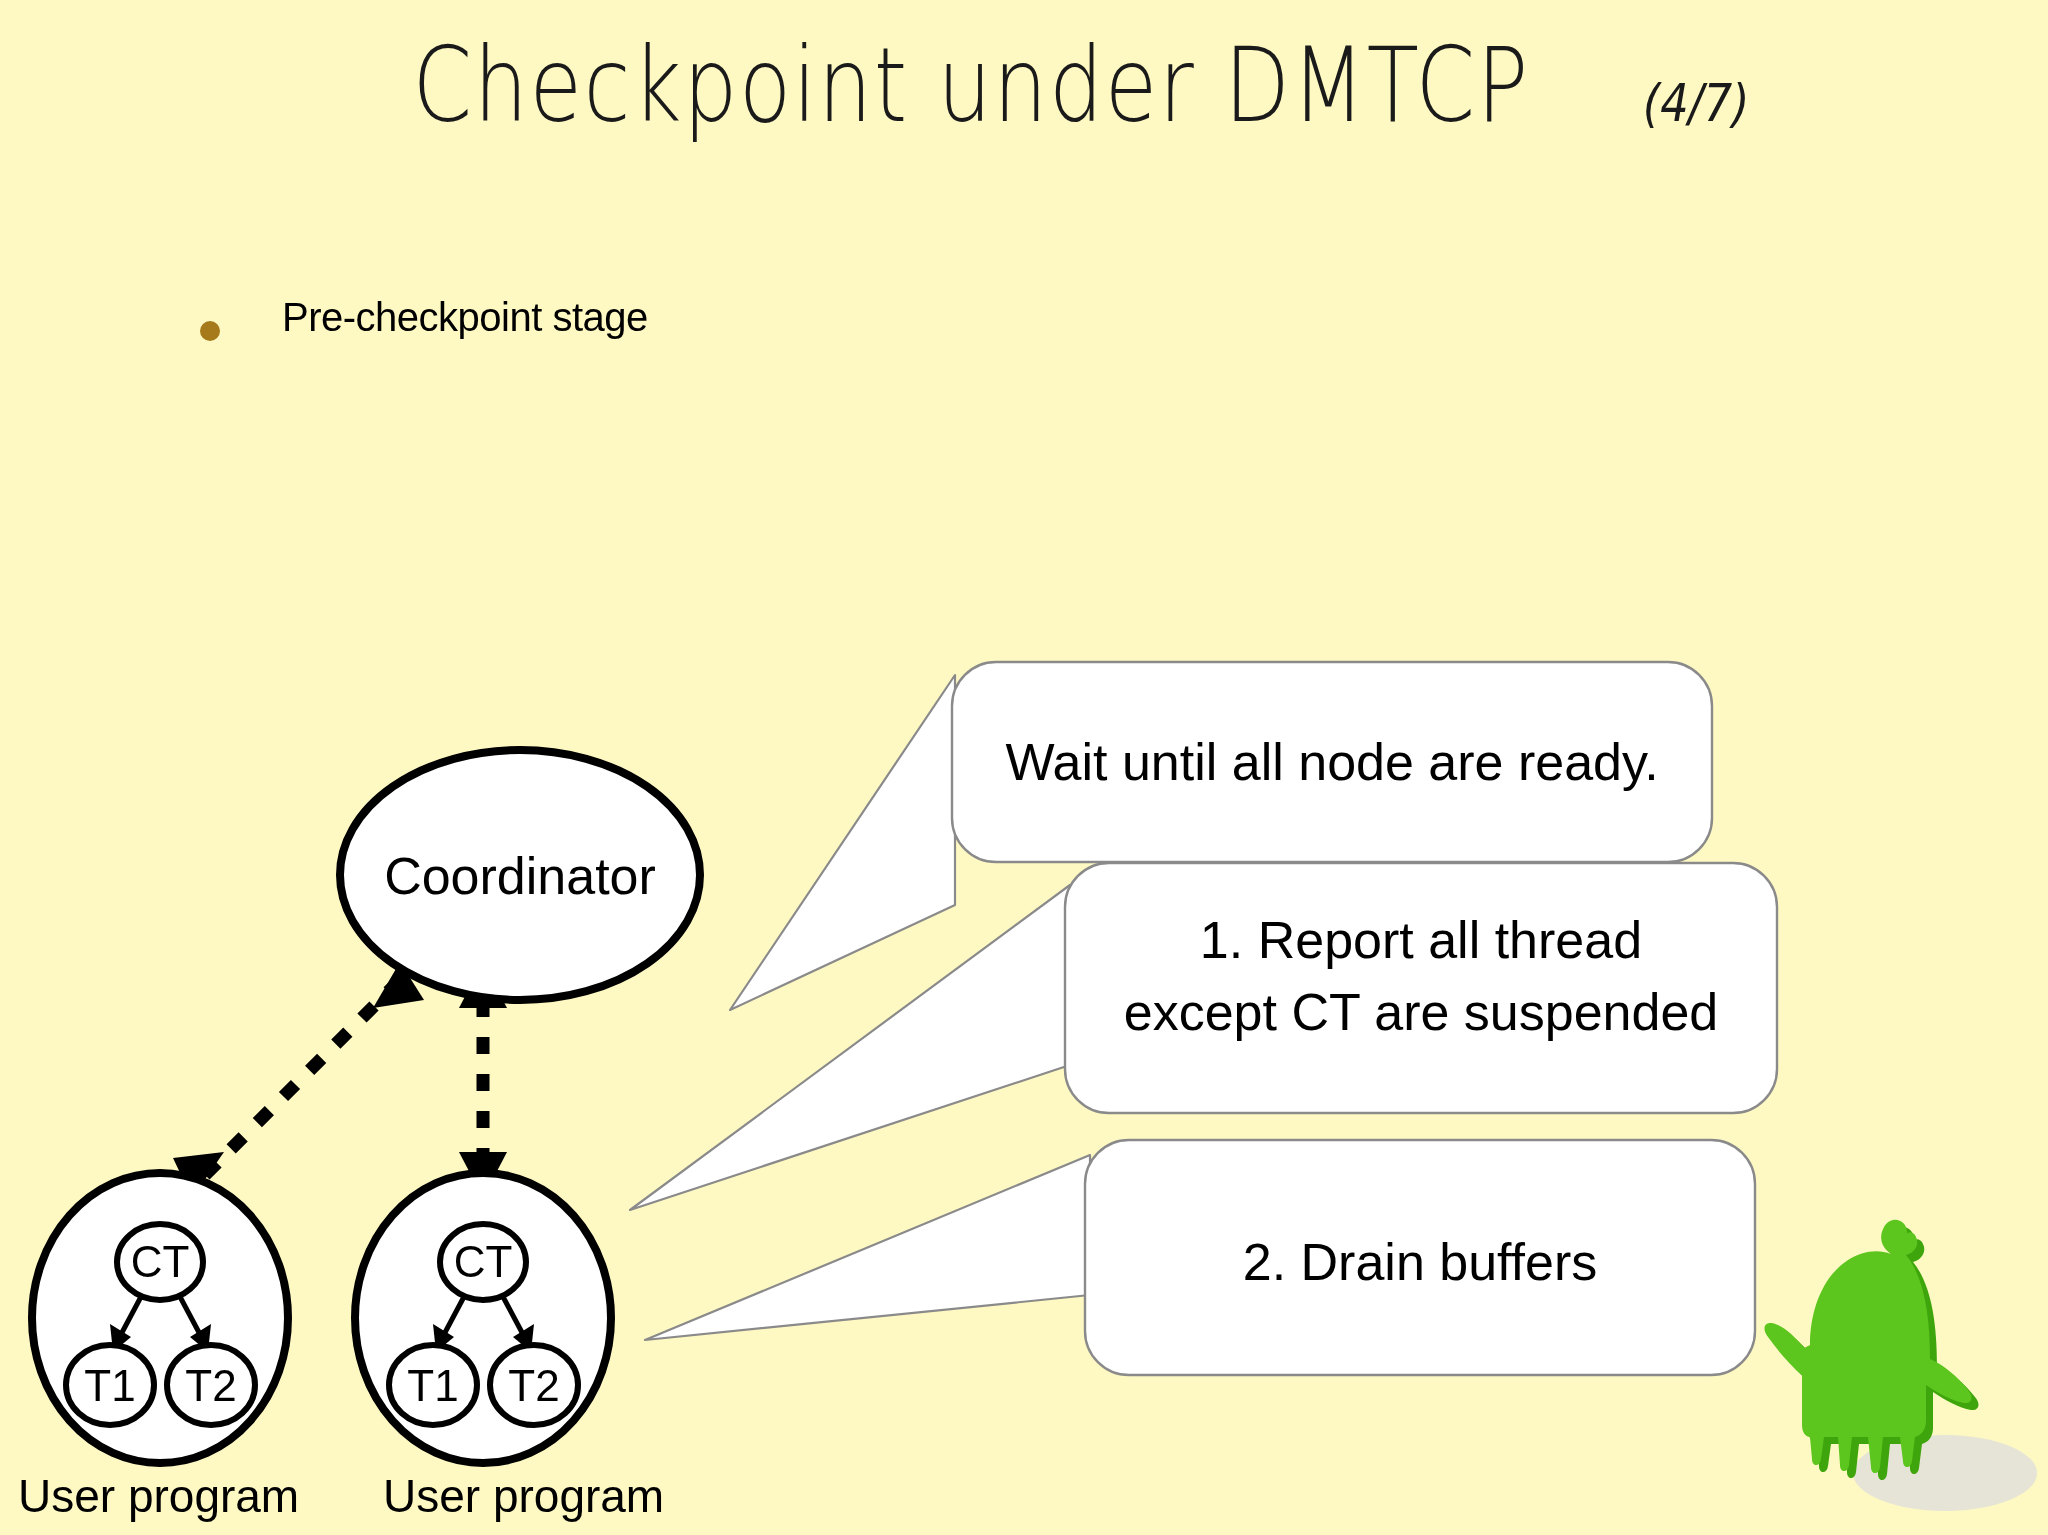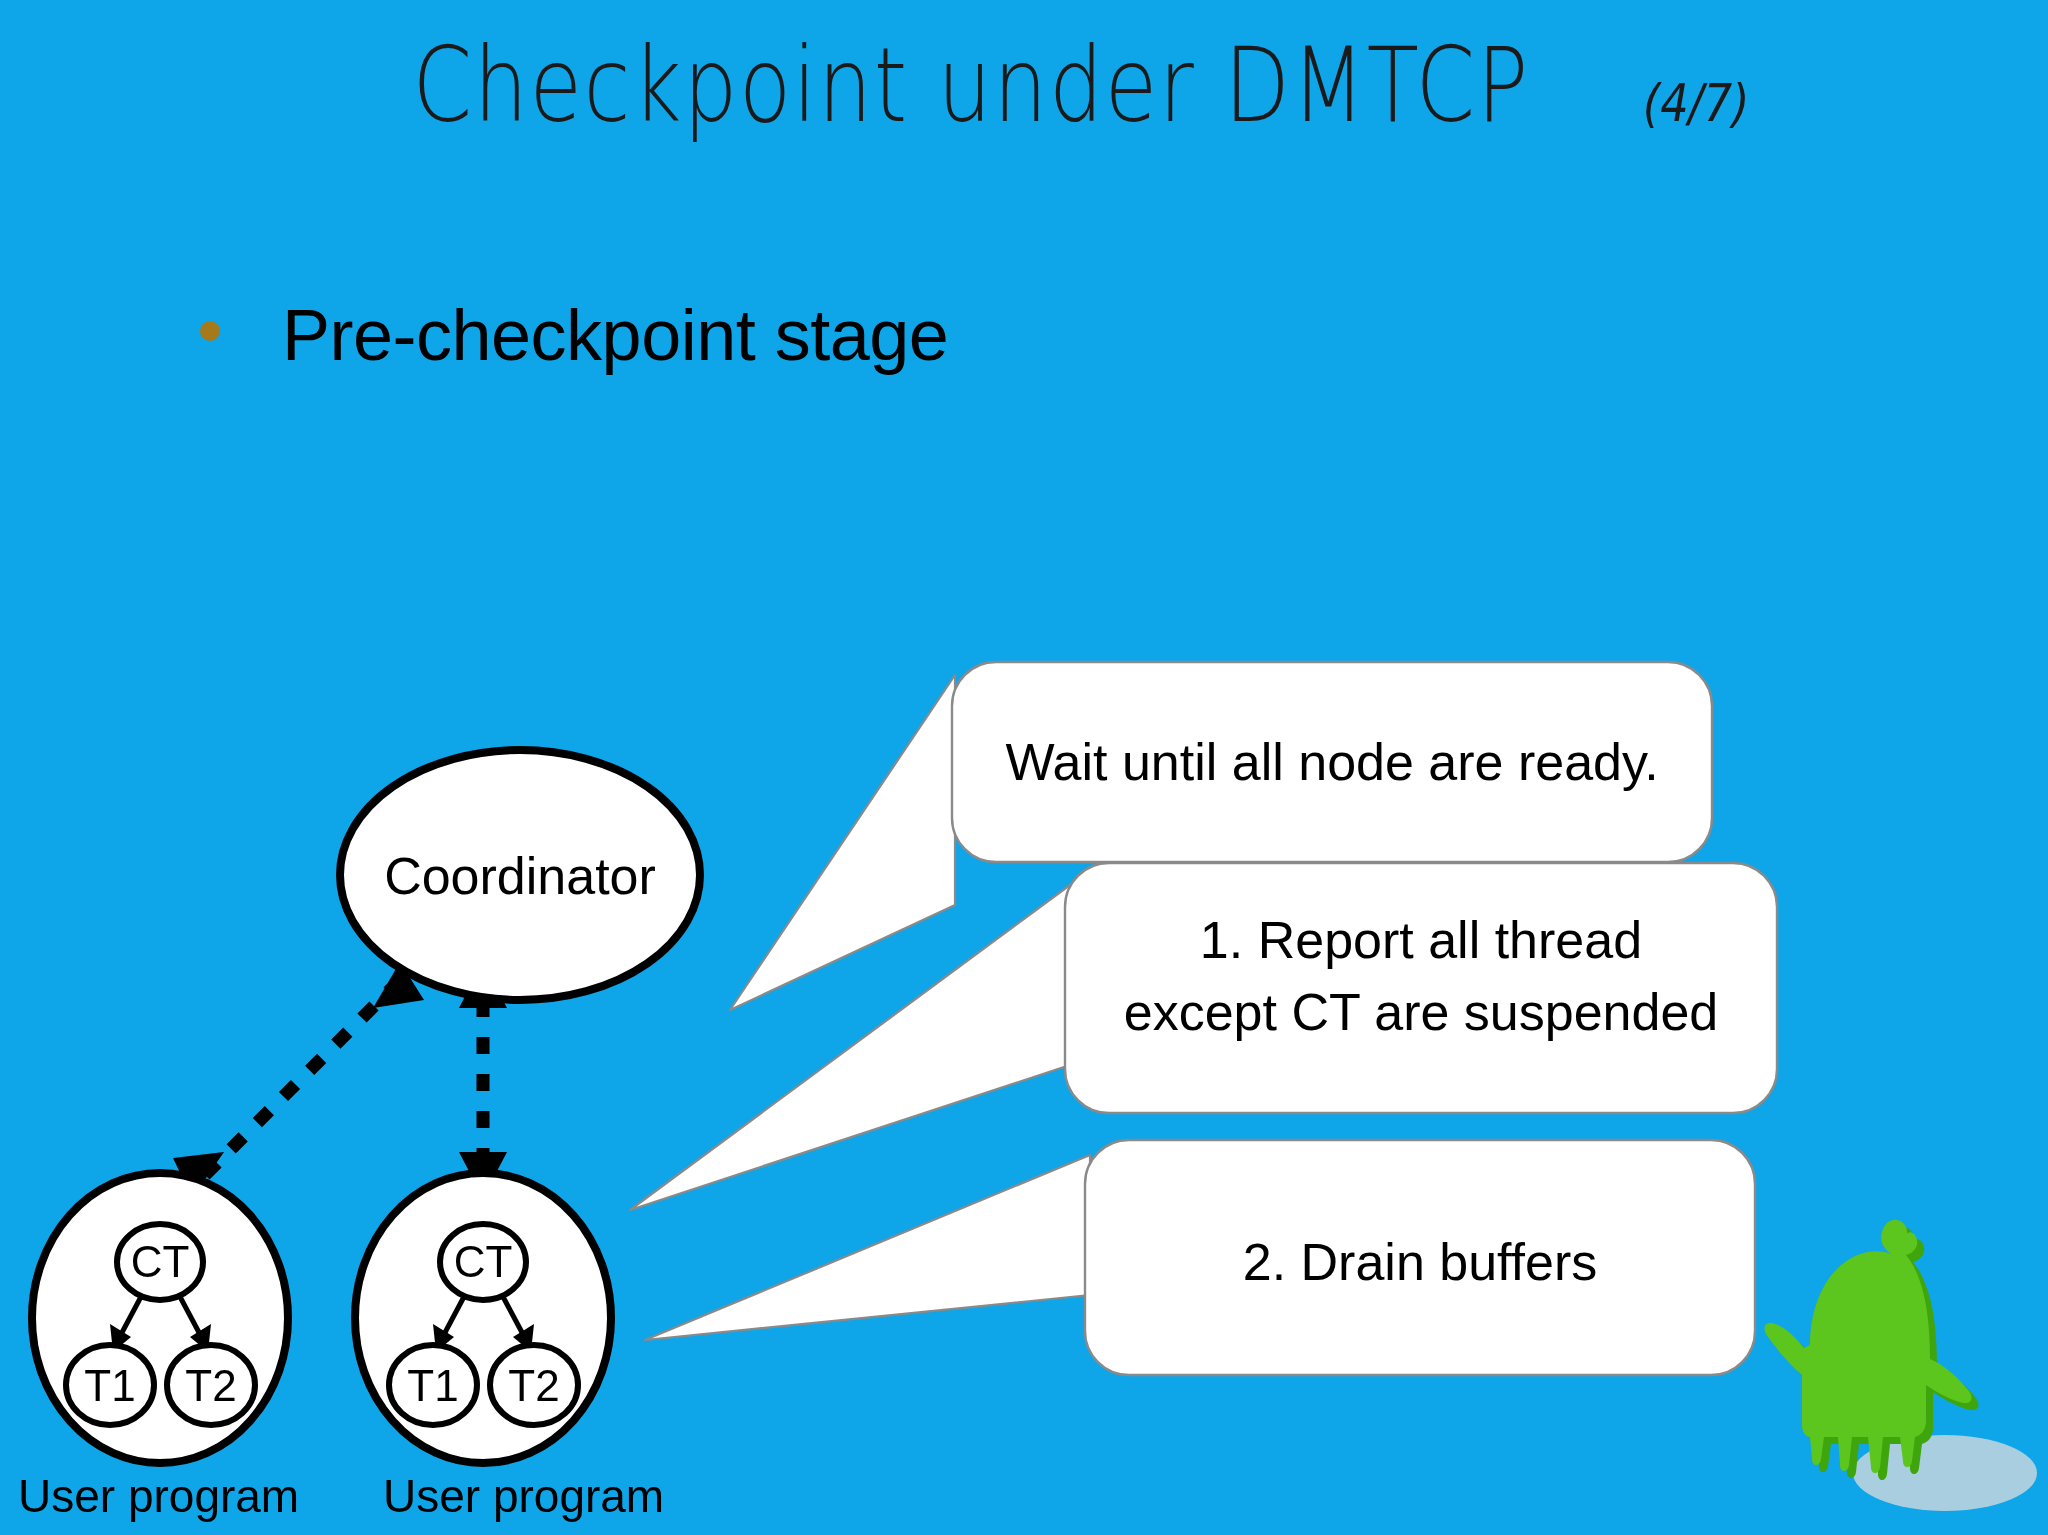--- a/index.html
+++ b/index.html
@@ -4,21 +4,21 @@
 <style>
   html, body {
     margin: 0;
     padding: 0;
     background: #ffffff;
   }
   #slide {
     position: relative;
     width: 2048px;
     height: 1535px;
-    background: #0ea5e9;
+    background: #fef9c3;
     overflow: hidden;
     font-family: "Liberation Sans", sans-serif;
     color: #000000;
   }
 
   
   #title-bar {
     position: absolute;
     left: 0;
     top: 24px;
@@ -66,21 +66,21 @@
     top: 26px;
     width: 20px;
     height: 20px;
     border-radius: 50%;
     background: #A6791B;
   }
   .bullet-text {
     display: block;
     margin-left: 82px;
     font-family: "Liberation Sans", sans-serif;
-    font-size: 72px;
+    font-size: 40px;
     line-height: 1.13;
     color: #000000;
     letter-spacing: -0.5px;
   }
 
   
   #diagram {
     position: absolute;
     left: 0;
     top: 0;

